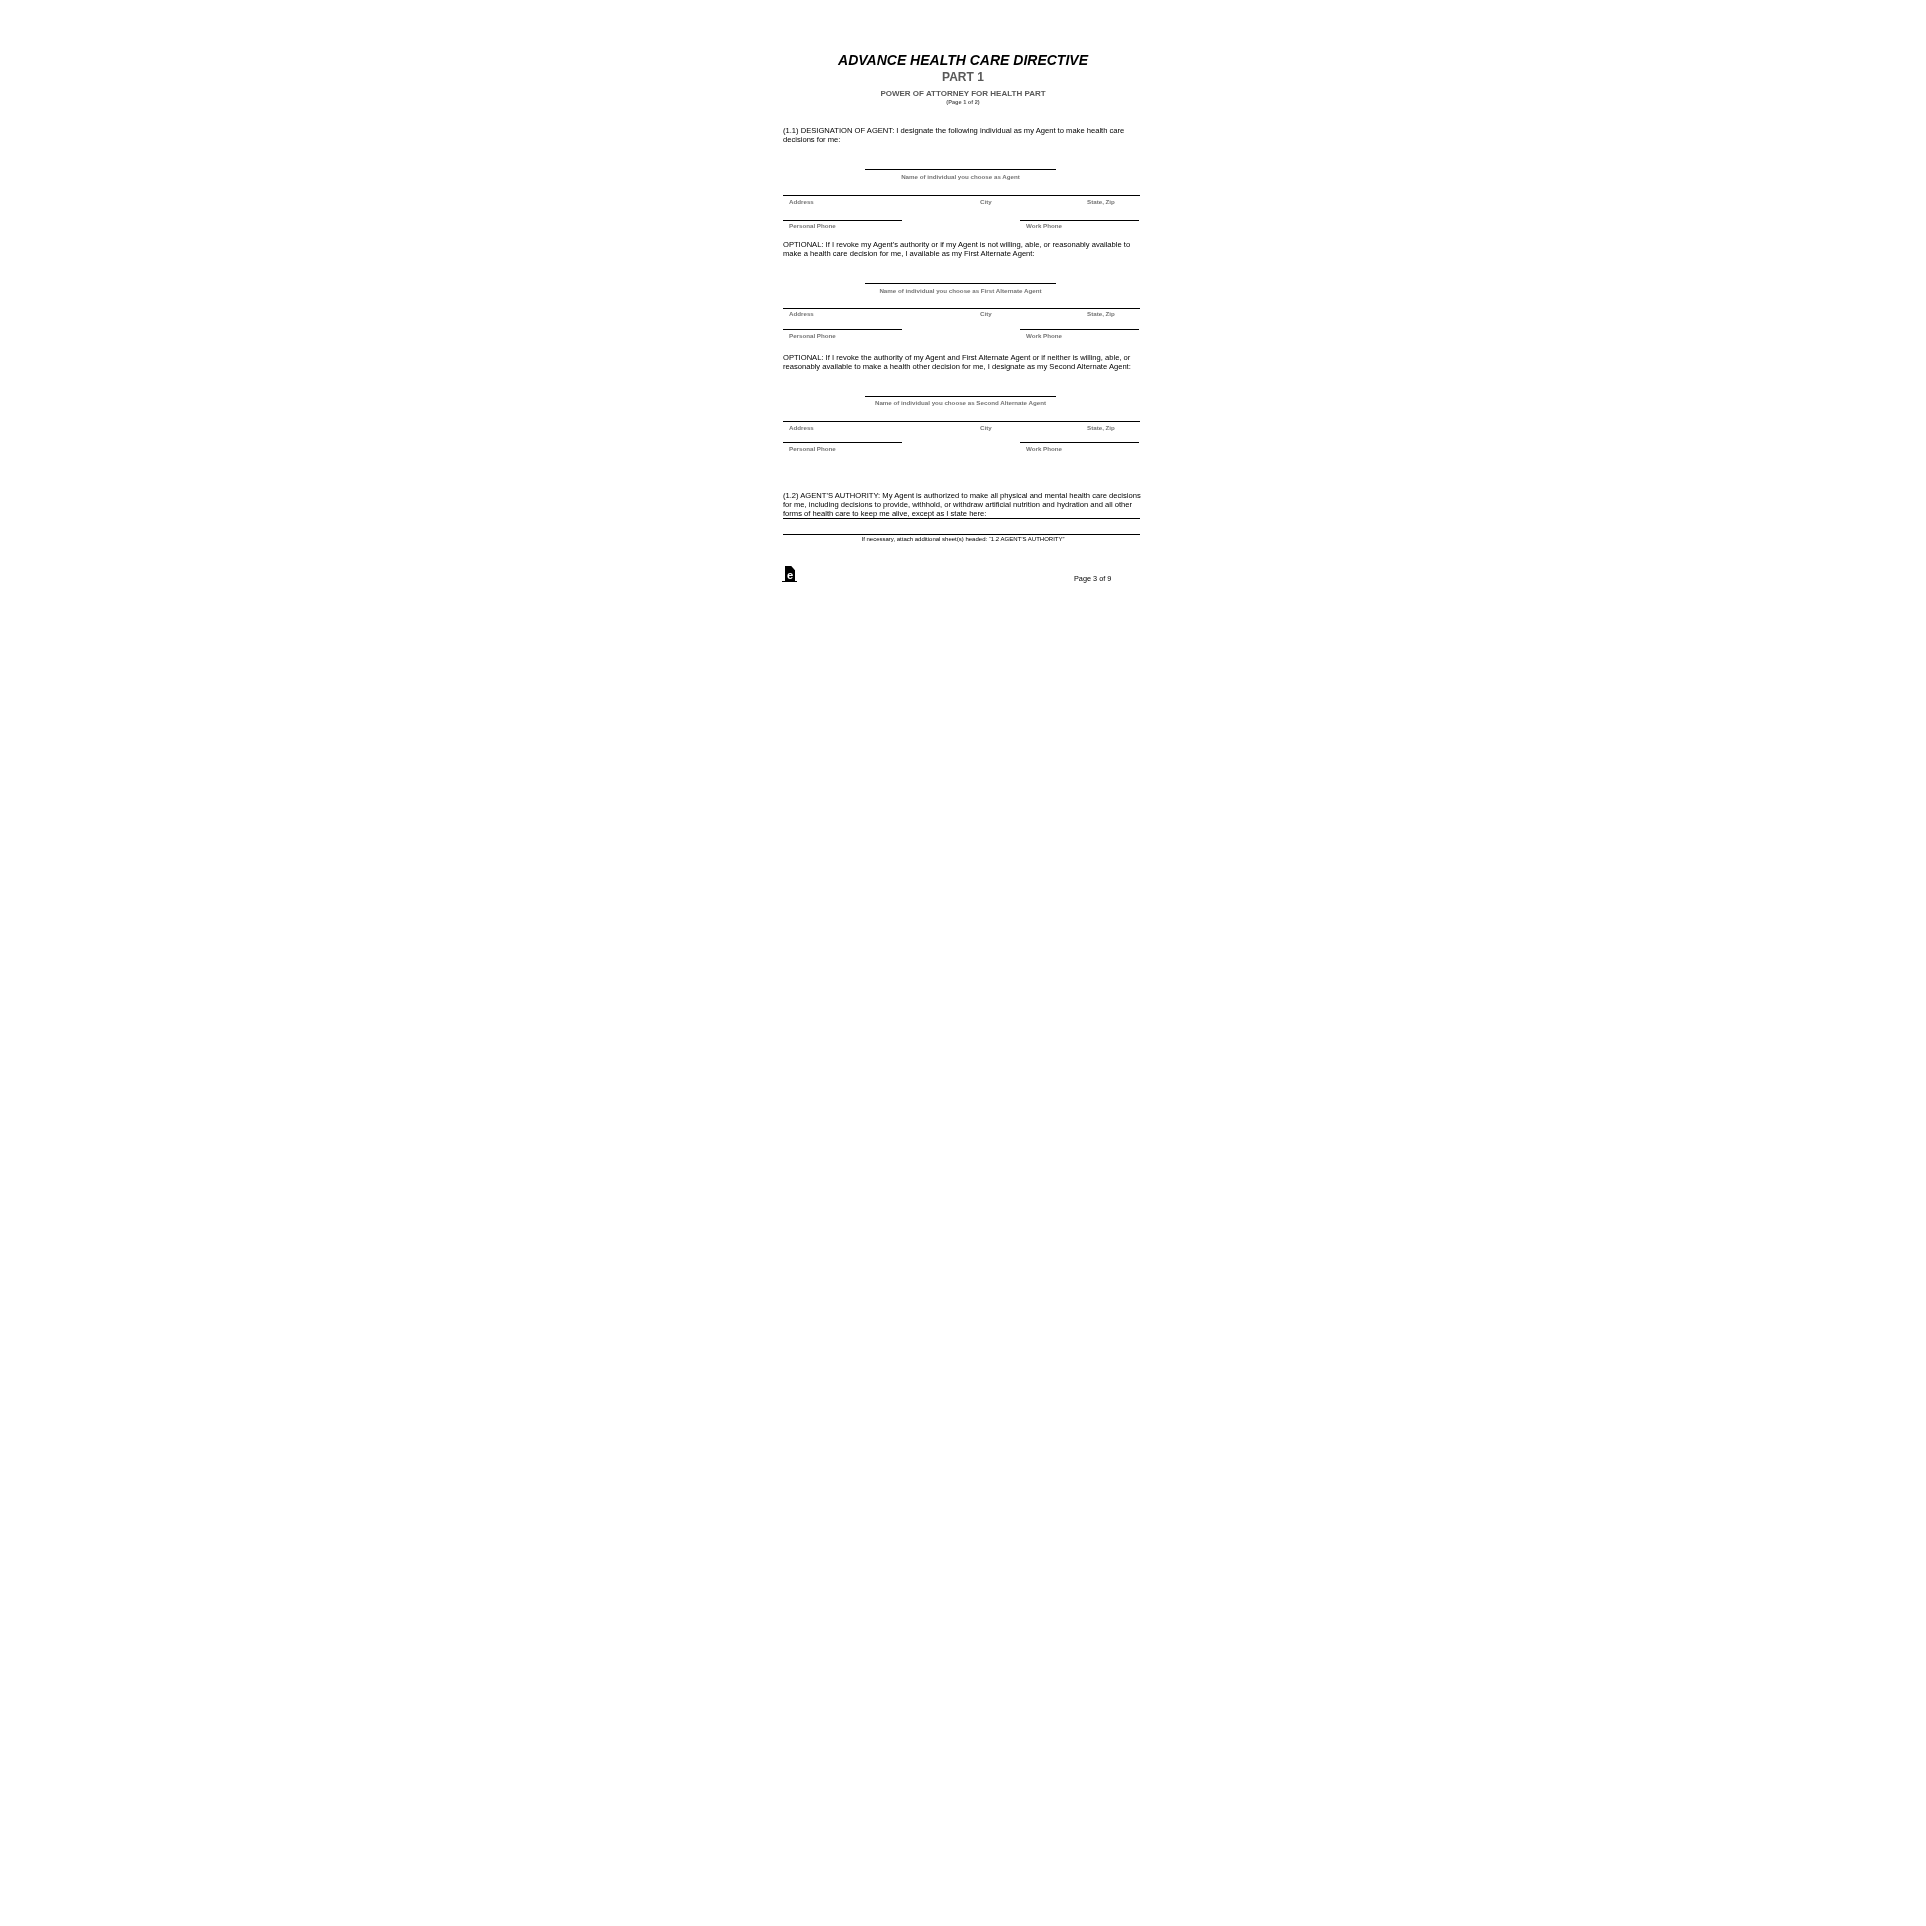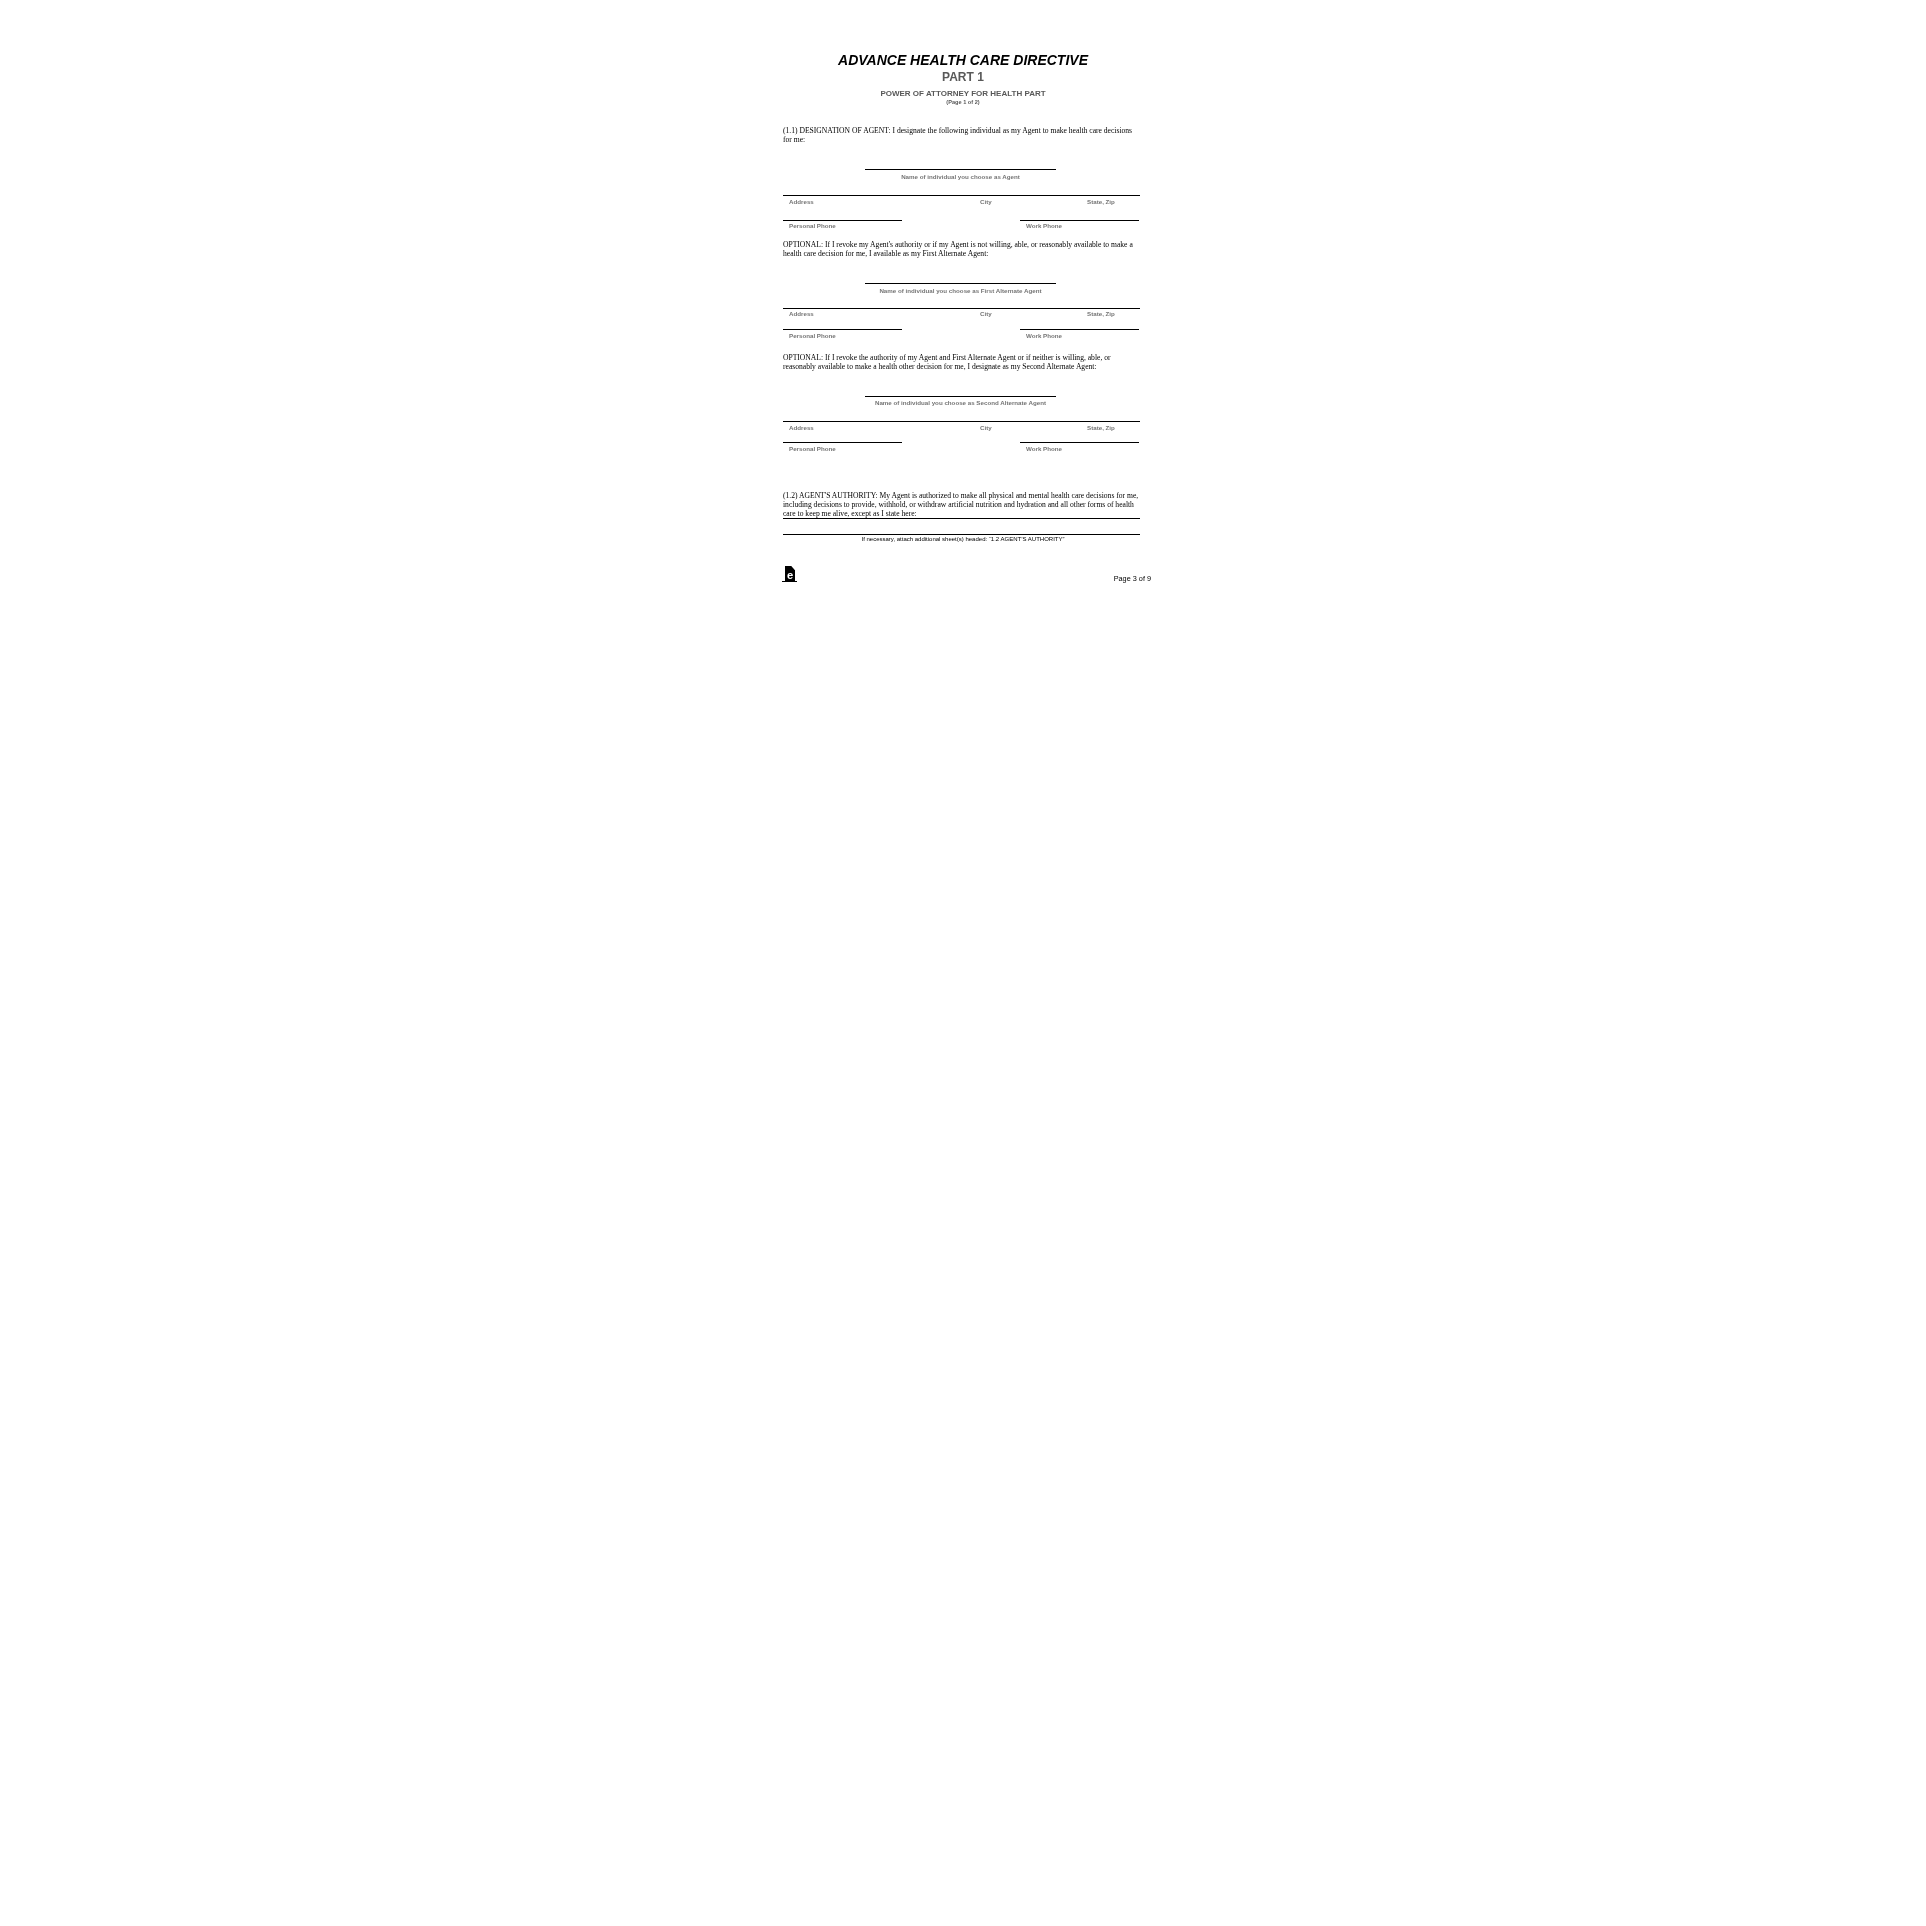--- a/index.html
+++ b/index.html
@@ -51,21 +51,20 @@
     font-weight: bold;
     line-height: 7px;
     color: #595959;
   }
   .para {
     left: 56px;
     width: 358px;
     font-size: 7.6px;
     line-height: 9.2px;
     color: #000000;
-    font-family: Liberation Serif, serif;
   }
   .line {
     background: #000000;
     height: 1.2px;
     overflow: hidden;
     font-size: 7.3px;
     line-height: 1.2px;
   }
   .name-line  { left: 138px; width: 191px; }
   .full-line  { left: 56px; width: 357px; }
@@ -88,21 +87,20 @@
     font-size: 6px;
     line-height: 7.3px;
     color: #000000;
   }
   .page-indicator {
     left: 347px;
     width: 77px;
     top: 575px;
     font-size: 7.3px;
     line-height: 8.9px;
-    text-align: right;
     color: #000000;
   }
   .logo-doc {
     left: 58px;
     top: 566px;
     width: 10px;
     height: 14.6px;
     background: #000000;
   }
   .logo-doc::before {

